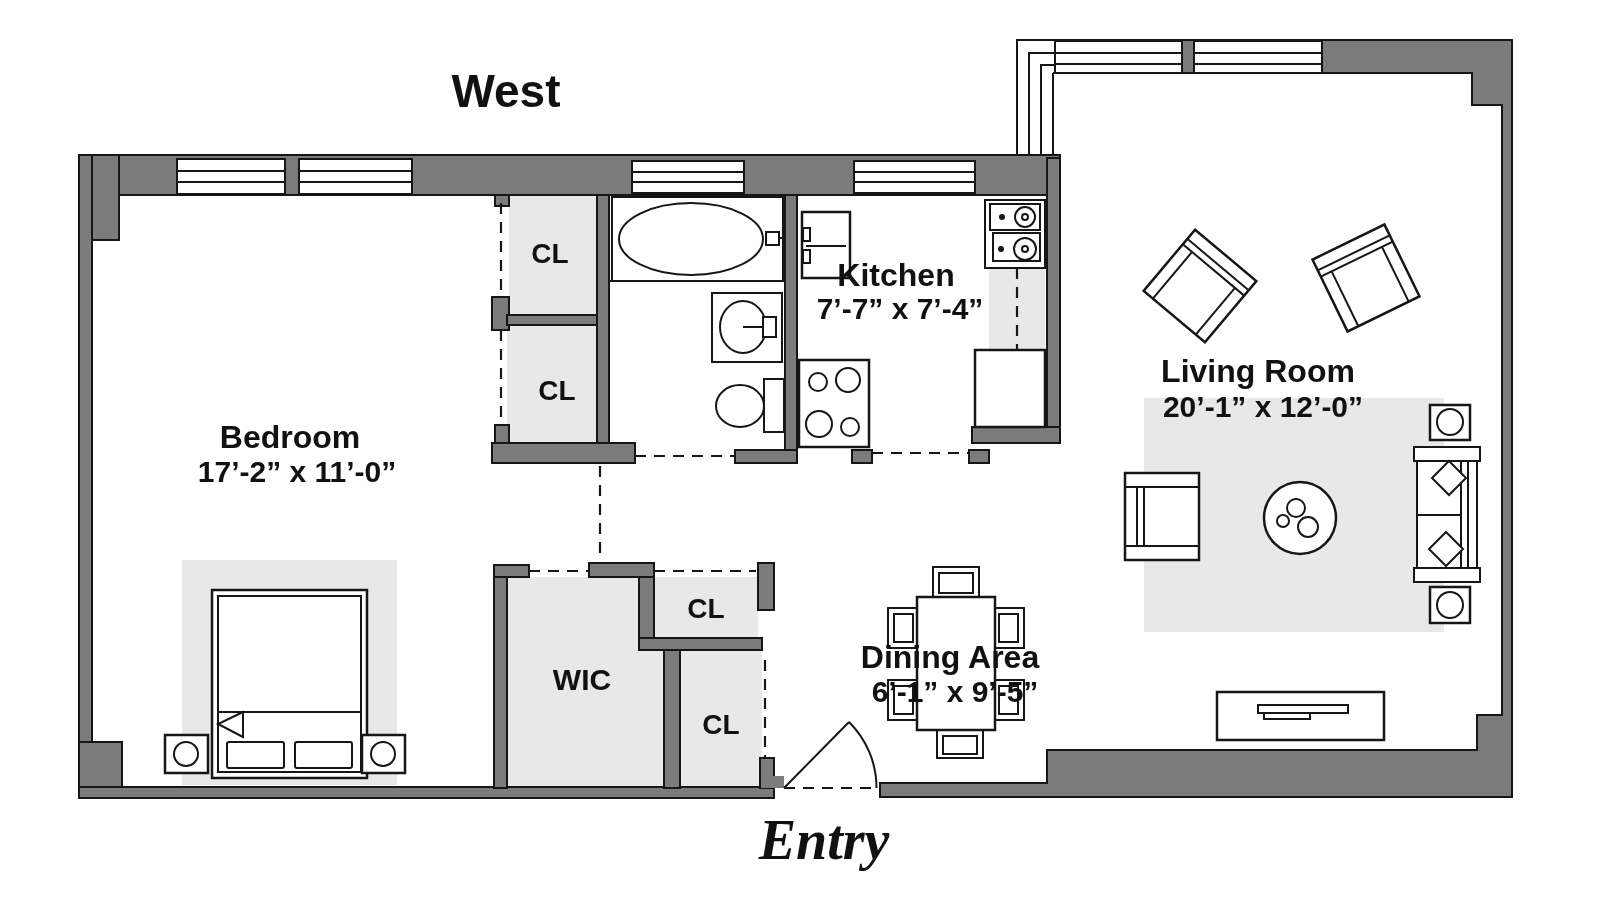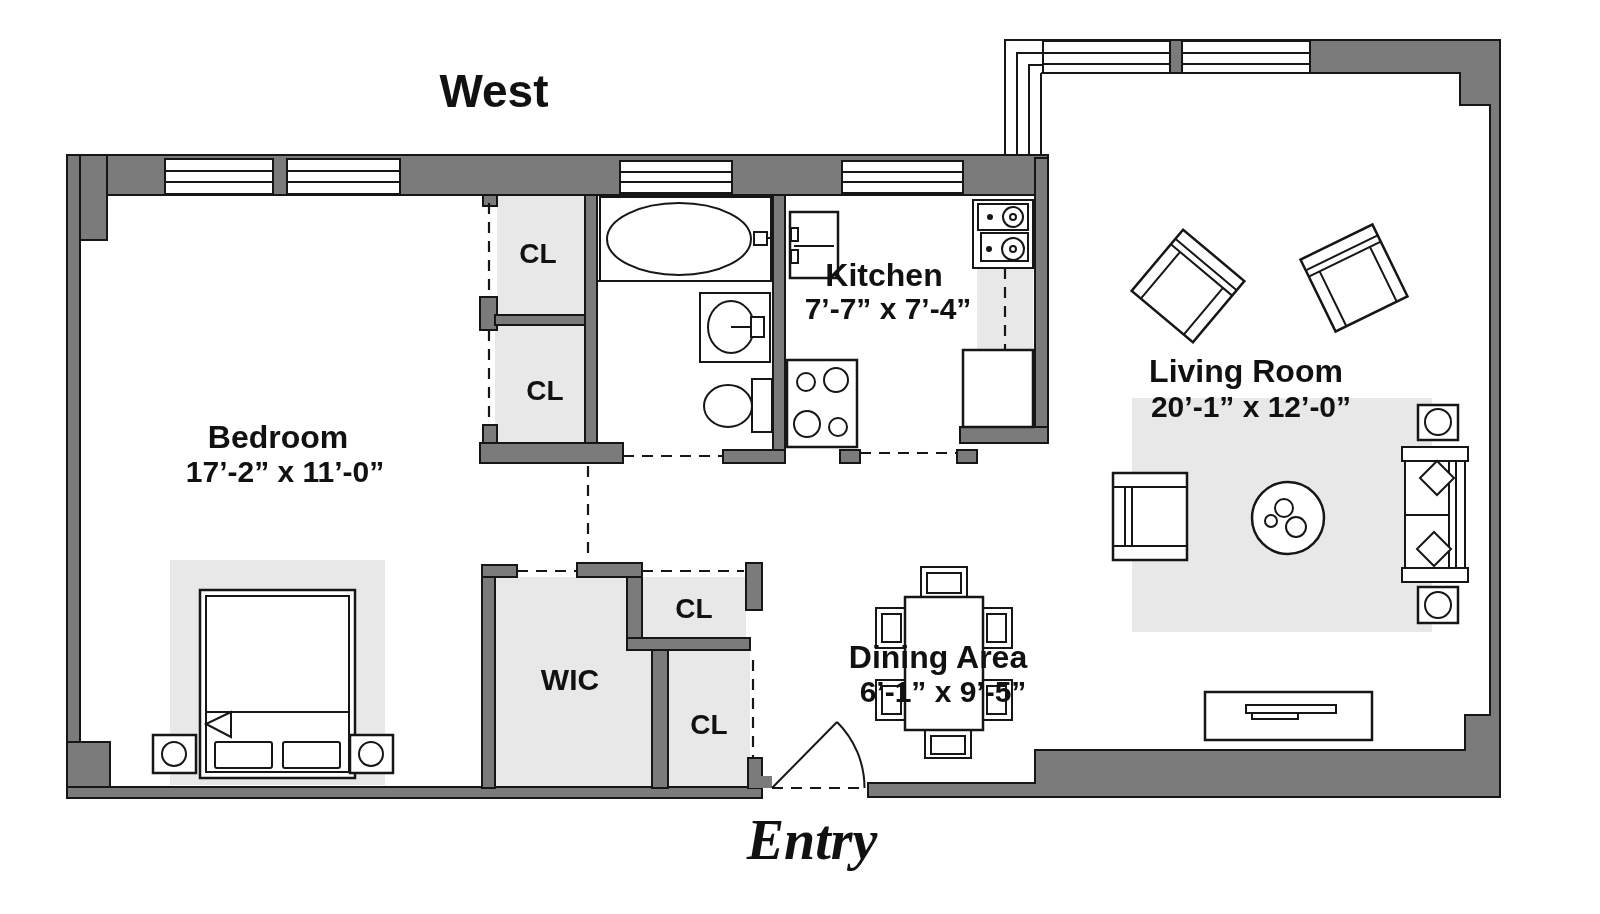--- a/index.html
+++ b/index.html
@@ -2,21 +2,21 @@
 <html style="--wall: #7b7b7b; --fill: #e8e8e8; --line: #161616; --bg: #ffffff;"><head>
 <meta charset="utf-8">
 <style>
   :root{
     --wall:#7b7b7b;
     --fill:#e8e8e8;
     --line:#161616;
     --bg:#ffffff;
   }
   html,body{margin:0;padding:0;background:var(--bg);}
-  .stage{width:1580px;height:914px;position:relative;background:var(--bg);overflow:hidden;}
+  .stage{width:1580px;height:914px;position:relative;background:var(--bg);overflow:hidden;padding-left:12px;}
   svg{display:block;}
   .wall{fill:var(--wall);stroke:var(--line);stroke-width:2;}
   .wall-nb{fill:var(--wall);stroke:none;}
   .lt{fill:var(--fill);stroke:none;}
   .win{fill:#ffffff;stroke:var(--line);stroke-width:2;}
   .ln{stroke:var(--line);stroke-width:2;fill:none;}
   .furn{fill:#ffffff;stroke:var(--line);stroke-width:2.5;}
   .furn2{fill:#ffffff;stroke:var(--line);stroke-width:2;}
   .dash{stroke:var(--line);stroke-width:2.2;stroke-dasharray:11 8;fill:none;}
   .lbl{font-family:"Liberation Sans","DejaVu Sans",sans-serif;font-weight:bold;fill:#111;}

